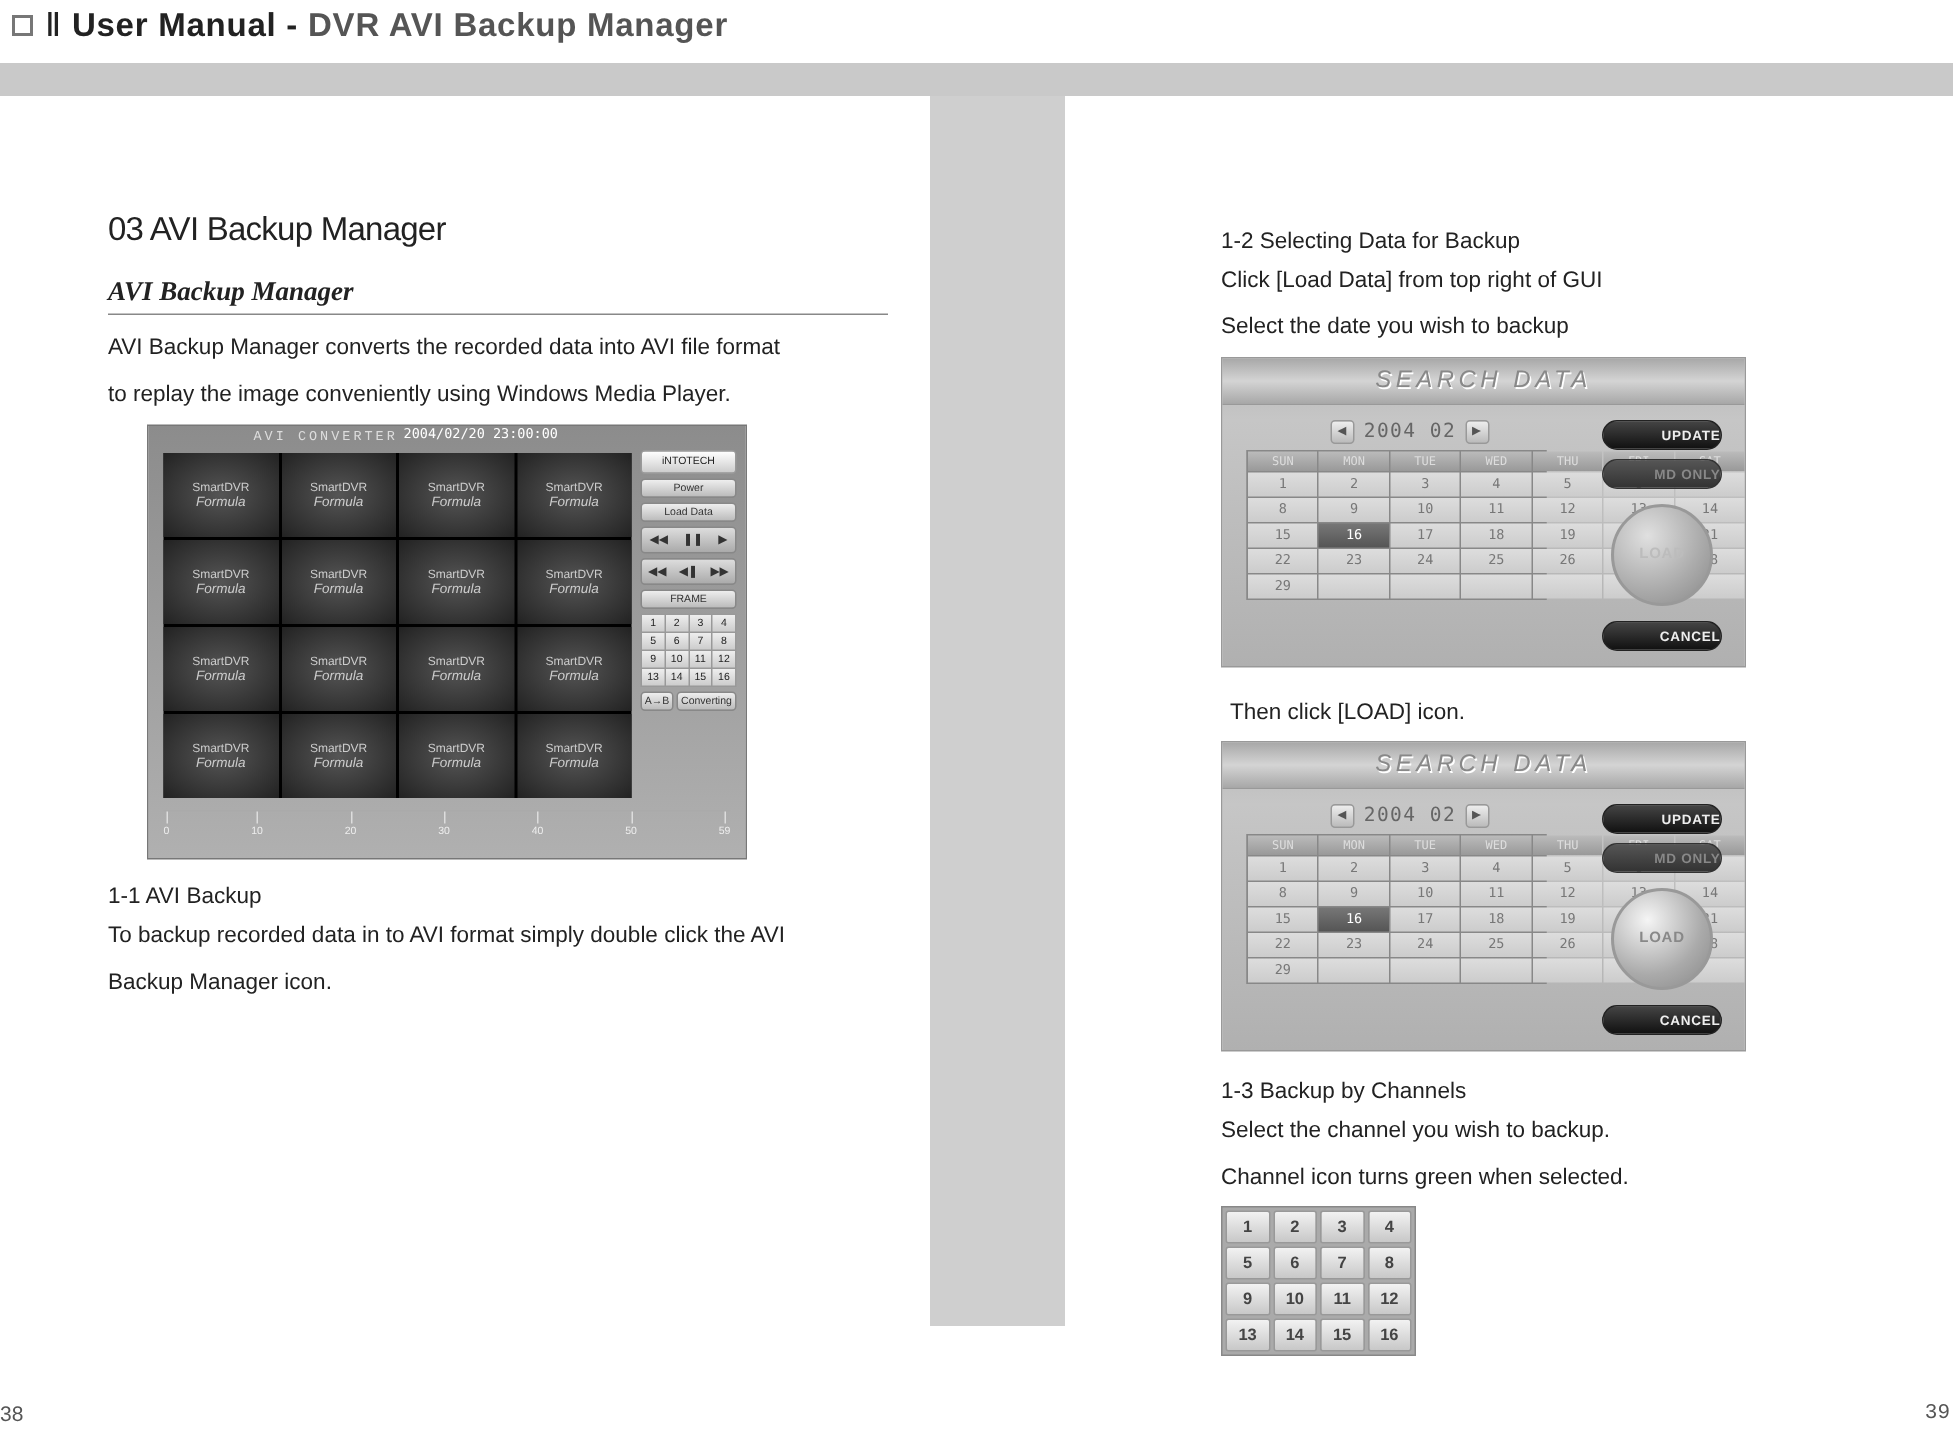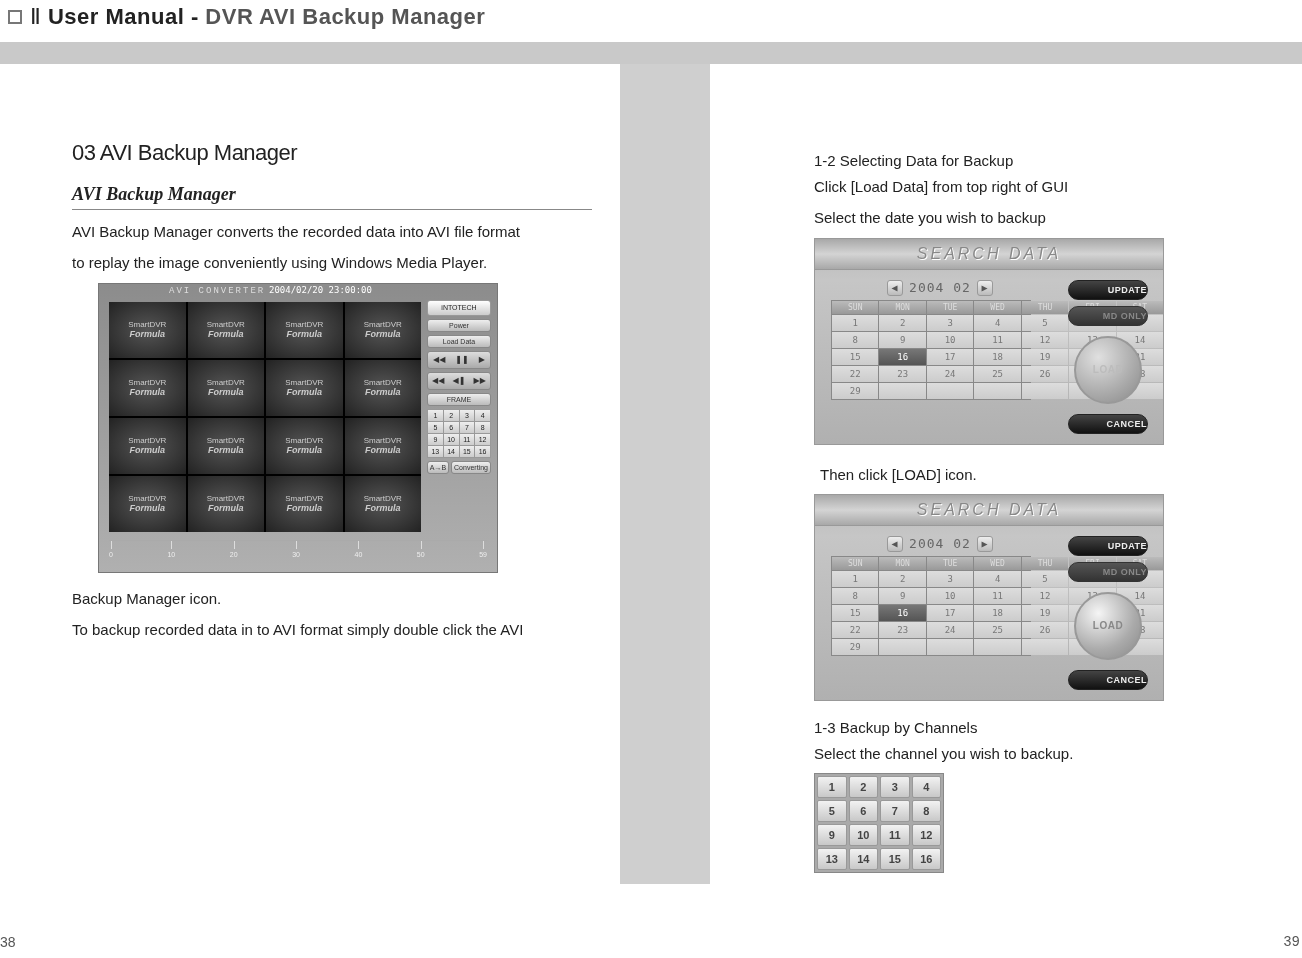--- a/index.html
+++ b/index.html
@@ -90,21 +90,21 @@
     grid-auto-rows: 56px;
     gap: 2px;
     background: #000;
   }
   .avi-cell {
     background: radial-gradient(#555,#222);
     color: #ccc;
     display:flex; flex-direction:column; align-items:center; justify-content:center;
     font-size: 8px;
   }
-  .avi-cell .f { font-style: italic; font-weight: 700; font-size: 9px; }
+  .avi-cell .f { font-style: italic; font-weight: 400; font-size: 9px; }
   .avi-right {
     position: absolute; top: 16px; right: 6px; width: 64px;
     display:flex; flex-direction:column; gap:3px;
   }
   .avi-btn {
     background: linear-gradient(#eee,#bbb);
     border: 1px solid #888;
     border-radius: 3px;
     font-size: 7px;
     text-align:center;
@@ -371,22 +371,23 @@
         <span>0</span>
         <span>10</span>
         <span>20</span>
         <span>30</span>
         <span>40</span>
         <span>50</span>
         <span>59</span>
       </div>
   </div>
 
+  <p class="sub-head">1-1 AVI Backup</p>
+  <p class="body-text">To backup recorded data in to AVI format simply double click the AVI</p>
   <p class="body-text">Backup Manager icon.</p>
-  <p class="body-text">To backup recorded data in to AVI format simply double click the AVI</p>
 </div>
 
 <div class="col-r">
   <p class="sub-head">1-2 Selecting Data for Backup</p>
   <p class="body-text">Click [Load Data] from top right of GUI</p>
   <p class="body-text">Select the date you wish to backup</p>
 
   <div class="search-panel">
     <div class="sp-title">SEARCH DATA</div>
     <div class="sp-body">
@@ -510,20 +511,21 @@
         <div class="pill update">UPDATE</div>
         <div class="pill md">MD ONLY</div>
         <div class="bigload">LOAD</div>
         <div class="pill cancel">CANCEL</div>
       </div>
     </div>
   </div>
 
   <p class="sub-head">1-3 Backup by Channels</p>
   <p class="body-text">Select the channel you wish to backup.</p>
+  <p class="body-text">Channel icon turns green when selected.</p>
 
   <div class="ch-grid" id="ch-grid">
       <div class="ch-num">1</div>
       <div class="ch-num">2</div>
       <div class="ch-num">3</div>
       <div class="ch-num">4</div>
       <div class="ch-num">5</div>
       <div class="ch-num">6</div>
       <div class="ch-num">7</div>
       <div class="ch-num">8</div>

